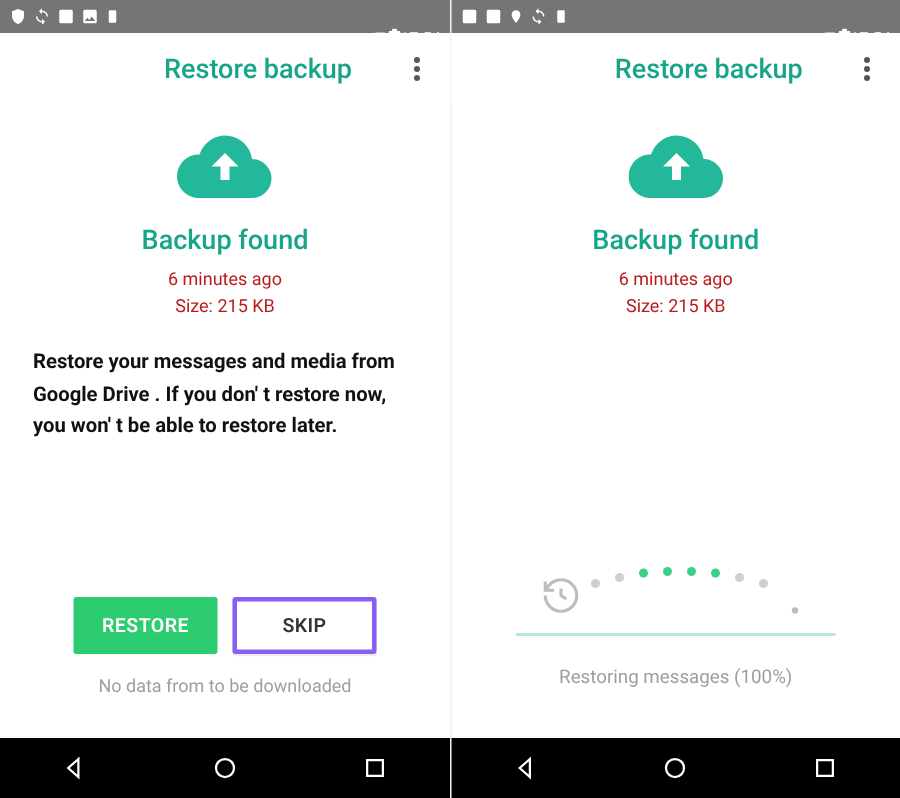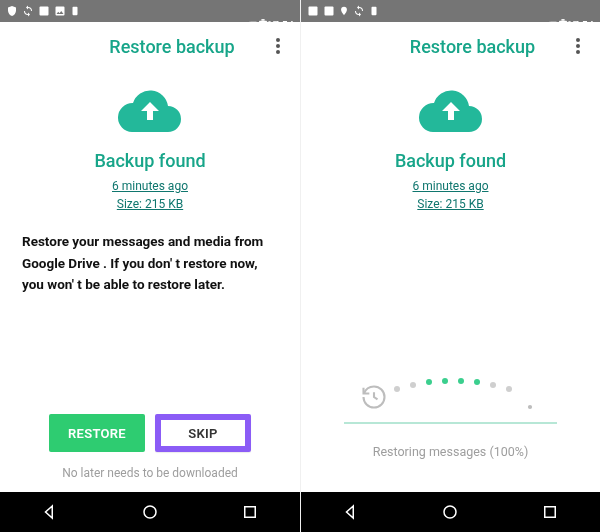--- a/index.html
+++ b/index.html
@@ -52,42 +52,42 @@
   .overflow svg circle { fill:#555; }
 
   
   .content {
     flex:1; display:flex; flex-direction:column; align-items:center;
     padding: 0 20px;
     text-align:center;
   }
   .cloud { margin-top: 18px; margin-bottom: 10px; }
   .backup-title { color:#17a589; font-size:18px; font-weight:500; margin-top:4px; }
-  .backup-meta { color:#0f766e; font-size:12px; line-height:1.5; margin-top:6px;text-decoration:underline; }
+  .backup-meta { color:#b91c1c; font-size:12px; line-height:1.5; margin-top:6px; }
 
   .description {
     color:#111; font-size:13.5px; line-height:1.6;
     margin-top:18px; text-align:left; padding:0 2px;font-weight:bold;
   }
 
   .bottom-area {
     margin-top:auto; width:100%;
     display:flex; flex-direction:column; align-items:center;
-    padding-bottom: 10px;
+    padding-bottom: 26px;
   }
   .btn-row { display:flex; gap:10px; justify-content:center; margin-bottom:14px; }
   .btn {
     height:38px; min-width:96px; padding:0 18px;
     border-radius:2px; font-size:13px; font-weight:600; letter-spacing:0.3px;
     display:flex; align-items:center; justify-content:center;
     cursor:pointer; user-select:none;
     text-transform:uppercase;
   }
   .btn-primary { background:#2ecc71; color:#fff; }
-  .btn-secondary { background:#fff; color:#333; border:6px solid #8b5cf6; box-shadow:0 1px 1px rgba(0,0,0,0.08); }
+  .btn-secondary { background:#fff; color:#333; border:3px solid #8b5cf6; box-shadow:0 1px 1px rgba(0,0,0,0.08); }
   .footer-note { color:#9e9e9e; font-size:12px; margin-bottom:2px; }
 
   
   .progress-graphic { width:100%; margin-top:auto; display:flex; flex-direction:column; align-items:center; }
   .arc-wrap { width:100%; display:flex; align-items:center; justify-content:center; gap:6px; margin-bottom:10px; }
   .arc-wrap svg.icon path, .arc-wrap svg.icon circle { stroke:#bdbdbd; }
   .dots { display:flex; gap:10px; }
   .dot { width:6px; height:6px; border-radius:50%; }
   .dot.gray { background:#cfcfcf; }
   .dot.green { background:#3bcf8e; }
@@ -167,21 +167,21 @@
       <div>6 minutes ago</div>
       <div>Size: 215 KB</div>
     </div>
     <div class="description">Restore your messages and media from Google Drive . If you don' t restore now, you won' t be able to restore later.</div>
 
     <div class="bottom-area">
       <div class="btn-row">
         <div class="btn btn-primary">RESTORE</div>
         <div class="btn btn-secondary">SKIP</div>
       </div>
-      <div class="footer-note">No later needs to be downloaded</div>
+      <div class="footer-note">No data from to be downloaded</div>
     </div>
   </div>
 
   <div class="navbar">
     <div class="navbtn">
       <svg width="18" height="18" viewBox="0 0 24 24">
           <path fill="none" stroke="#fff" stroke-width="2" d="M15 4l-9 8 9 8z"></path>
         </svg>
     </div>
     <div class="navbtn">

